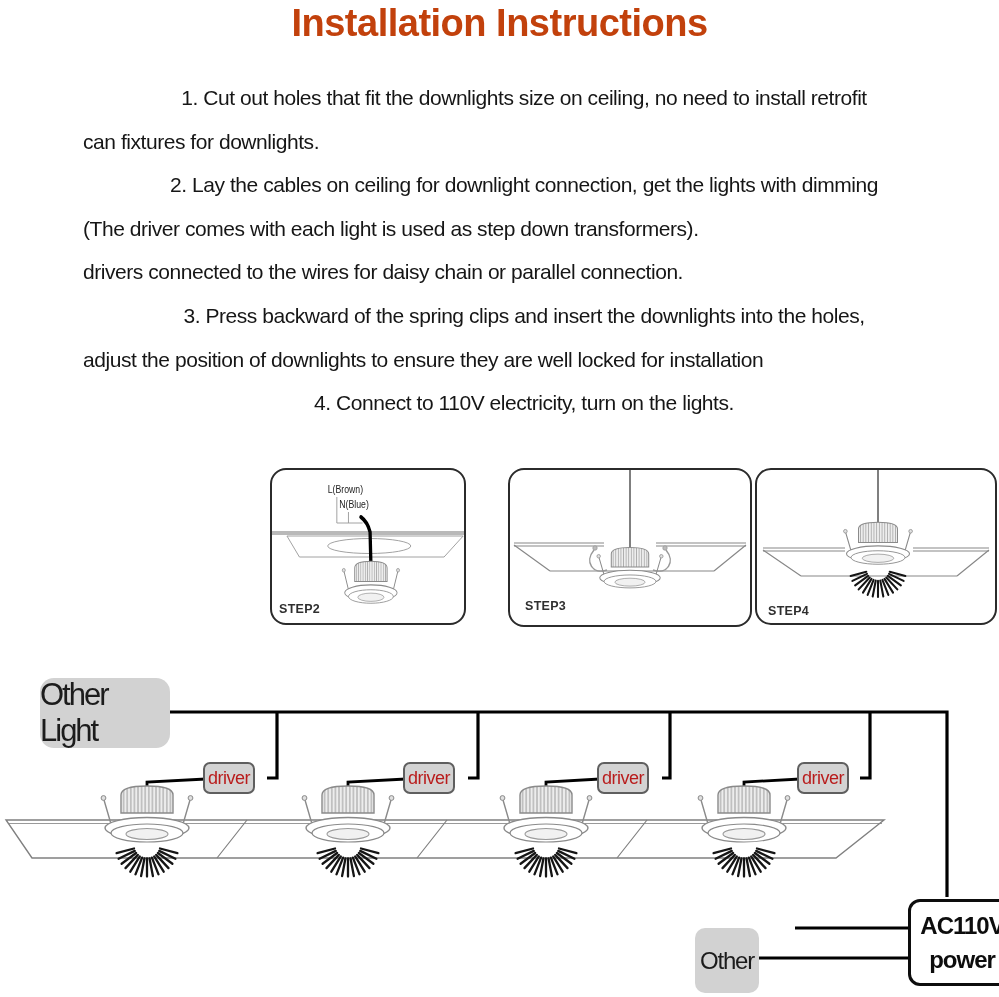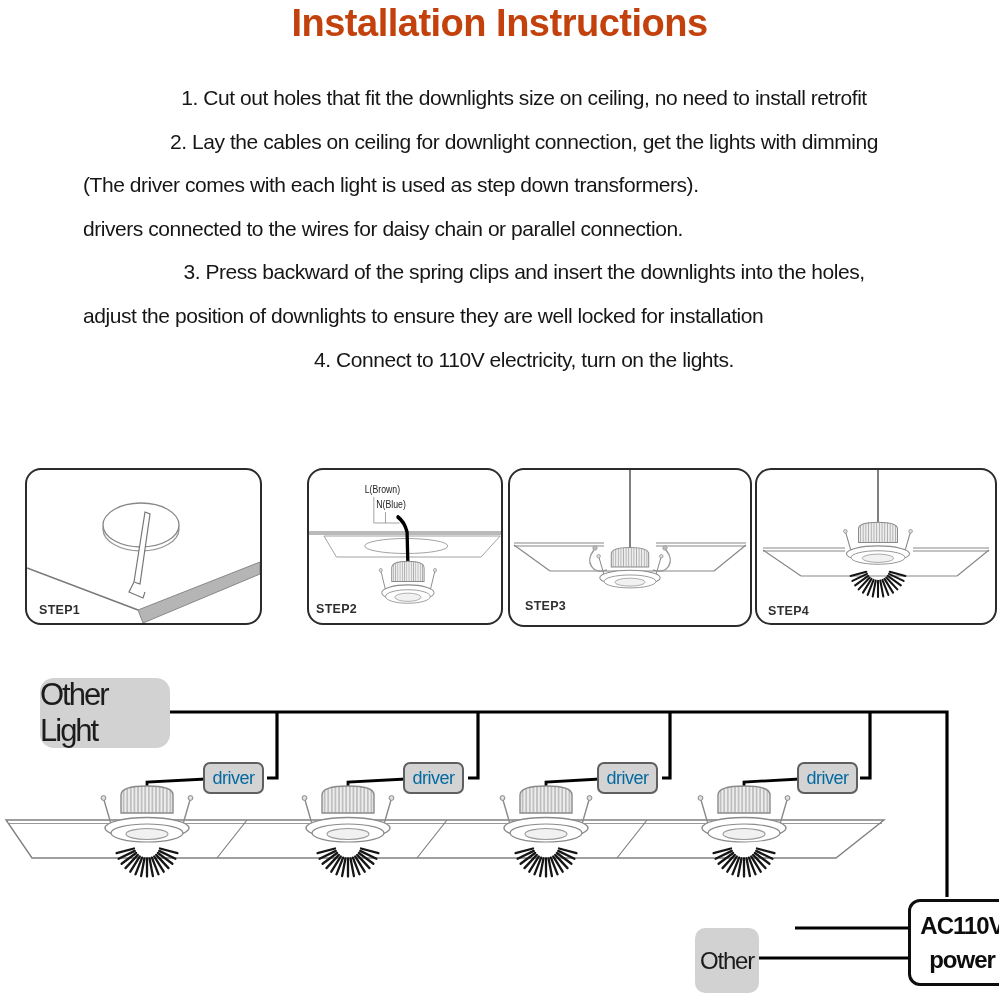--- a/index.html
+++ b/index.html
@@ -18,43 +18,43 @@
     white-space:nowrap;line-height:43.6px;font-size:21px;letter-spacing:-0.45px;color:#161616;
   }
   .instr-line.num{padding-left:68px;text-align:center;}
   .instr-line.cont{padding-left:83px;}
   
   .step-box{
     position:absolute;border:2px solid #2b2b2b;border-radius:16px;background:#fff;
     box-sizing:border-box;overflow:hidden;
   }
   #step1{left:25px;top:468px;width:237px;height:157px;}
-  #step2{left:270px;top:468px;width:196px;height:157px;margin-left:37px;}
+  #step2{left:270px;top:468px;width:196px;height:157px;}
   #step3{left:508px;top:468px;width:244px;height:159px;}
   #step4{left:755px;top:468px;width:242px;height:157px;}
   .step-box svg{position:absolute;left:0;top:0;width:100%;height:100%;}
   .step-label{
     position:absolute;font-size:12.5px;font-weight:bold;color:#2f2f2f;letter-spacing:0.3px;
   }
   #step1 .step-label{left:12px;bottom:6px;}
   #step2 .step-label{left:7px;bottom:7px;}
   #step3 .step-label{left:15px;bottom:12px;}
   #step4 .step-label{left:11px;bottom:5px;}
   
   #wiring-svg{position:absolute;left:0;top:640px;width:999px;height:357px;}
   .gray-box{
     position:absolute;background:#d2d2d2;box-sizing:border-box;
     display:flex;align-items:center;justify-content:center;color:#1c1c1c;
   }
   #other-light-box{left:40px;top:678px;width:130px;height:70px;border-radius:14px;
     font-size:31px;letter-spacing:-2px;}
   .driver-box{
-    position:absolute;width:61px;height:32px;background:#d3d3d3;border:2px solid #5f5f5f;
+    position:absolute;width:52px;height:32px;background:#d3d3d3;border:2px solid #5f5f5f;
     border-radius:7px;box-sizing:border-box;display:flex;align-items:center;justify-content:center;
-    font-size:18px;letter-spacing:-0.5px;color:#0369a1;
+    font-size:18px;letter-spacing:-0.5px;color:#b91c1c;
   }
   #driver-1{left:203px;top:762px;}
   #driver-2{left:403px;top:762px;}
   #driver-3{left:597px;top:762px;}
   #driver-4{left:797px;top:762px;}
   #other-box{left:695px;top:928px;width:64px;height:65px;border-radius:10px;
     font-size:24px;letter-spacing:-1.2px;}
   #power-box{
     position:absolute;left:908px;top:899px;width:108px;height:87px;background:#fff;
     border:3px solid #0d0d0d;border-radius:12px;box-sizing:border-box;
@@ -100,43 +100,29 @@
         <line x1="-12.2" y1="19.9" x2="-28.4" y2="27.7"></line>
         <line x1="-13" y1="17.5" x2="-30.4" y2="22.2"></line>
       </g>
     </defs>
   </svg>
 
   <div class="title">Installation Instructions</div>
 
   <div class="instructions">
     <div class="instr-line num">1. Cut out holes that fit the downlights size on ceiling, no need to install retrofit</div>
+    <div class="instr-line cont">can fixtures for downlights.</div>
     <div class="instr-line num">2. Lay the cables on ceiling for downlight connection, get the lights with dimming</div>
     <div class="instr-line cont">(The driver comes with each light is used as step down transformers).</div>
     <div class="instr-line cont">drivers connected to the wires for daisy chain or parallel connection.</div>
     <div class="instr-line num">3. Press backward of the spring clips and insert the downlights into the holes,</div>
     <div class="instr-line cont">adjust the position of downlights to ensure they are well locked for installation</div>
     <div class="instr-line num">4. Connect to 110V electricity, turn on the lights.</div>
   </div>
 
-  <div class="step-box" id="step1">
-    <svg viewBox="0 0 233 153" preserveAspectRatio="none">
-      <line x1="0" y1="98" x2="111" y2="140" stroke="#777" stroke-width="1.5"></line>
-      <polygon points="111,140 233,92 233,104 116,153" fill="#b5b5b5" stroke="#888" stroke-width="1"></polygon>
-      <g>
-        <ellipse cx="114" cy="59" rx="38" ry="22" fill="#fff" stroke="#999" stroke-width="1.3"></ellipse>
-        <ellipse cx="114" cy="55" rx="38" ry="22" fill="#fff" stroke="#888" stroke-width="1.3"></ellipse>
-      </g>
-      <g>
-        <polygon points="118,42 123,44 113,114 107,112" fill="#fff" stroke="#777" stroke-width="1.2"></polygon>
-        <path d="M107,112 L102,122 L116,128 L118,122" fill="#fff" stroke="#777" stroke-width="1.2"></path>
-      </g>
-    </svg>
-    <div class="step-label">STEP1</div>
-  </div>
 
   <div class="step-box" id="step2">
     <svg viewBox="0 0 231 153" preserveAspectRatio="none">
       <text x="67" y="23" font-size="10.5" fill="#222">L(Brown)</text>
       <text x="81" y="38" font-size="10.5" fill="#222">N(Blue)</text>
       <path d="M78,27 V53 M92,42 V53 M78,53 H109" stroke="#999" stroke-width="1" fill="none"></path>
       <rect x="0" y="61" width="231" height="4" fill="#b9b9b9"></rect>
       <polygon points="18,66 230,66 207,87 33,87" fill="#fff" stroke="#999" stroke-width="1"></polygon>
       <ellipse cx="117" cy="76" rx="50" ry="7.5" fill="#fff" stroke="#999" stroke-width="1"></ellipse>
       <path d="M107,47 Q115,52 118,62 L119,95" stroke="#000" stroke-width="4" fill="none" stroke-linecap="round"></path>

